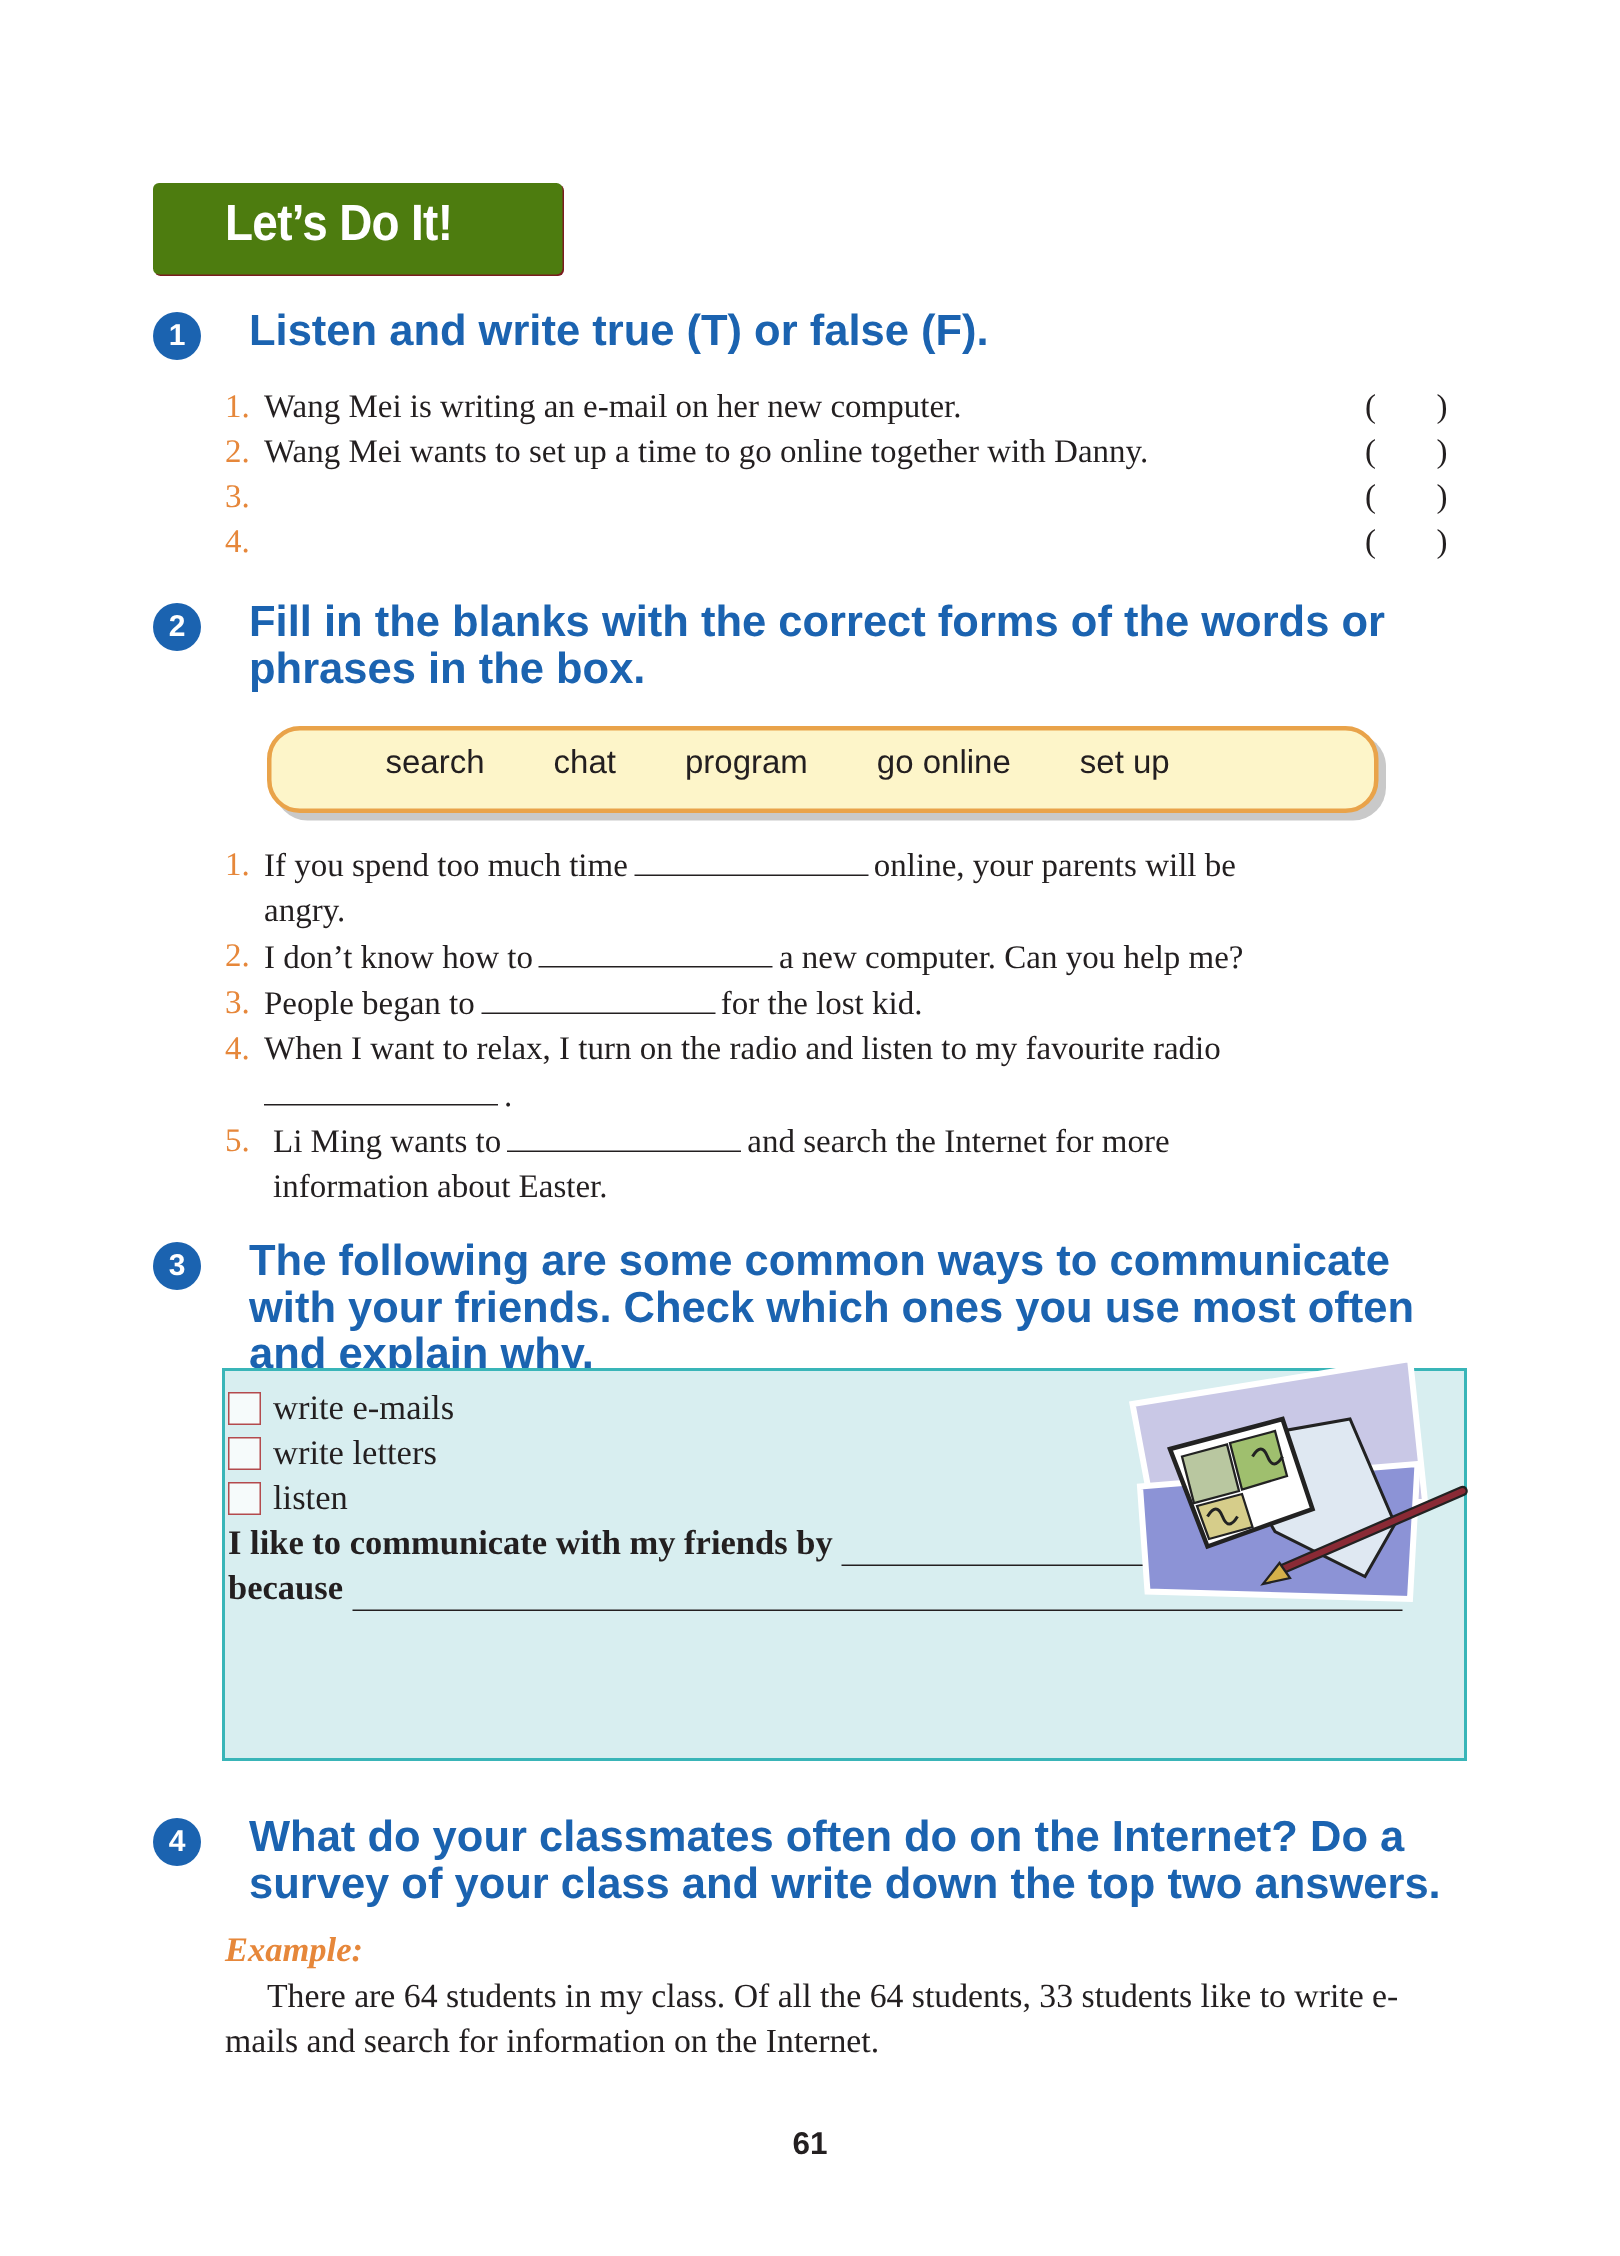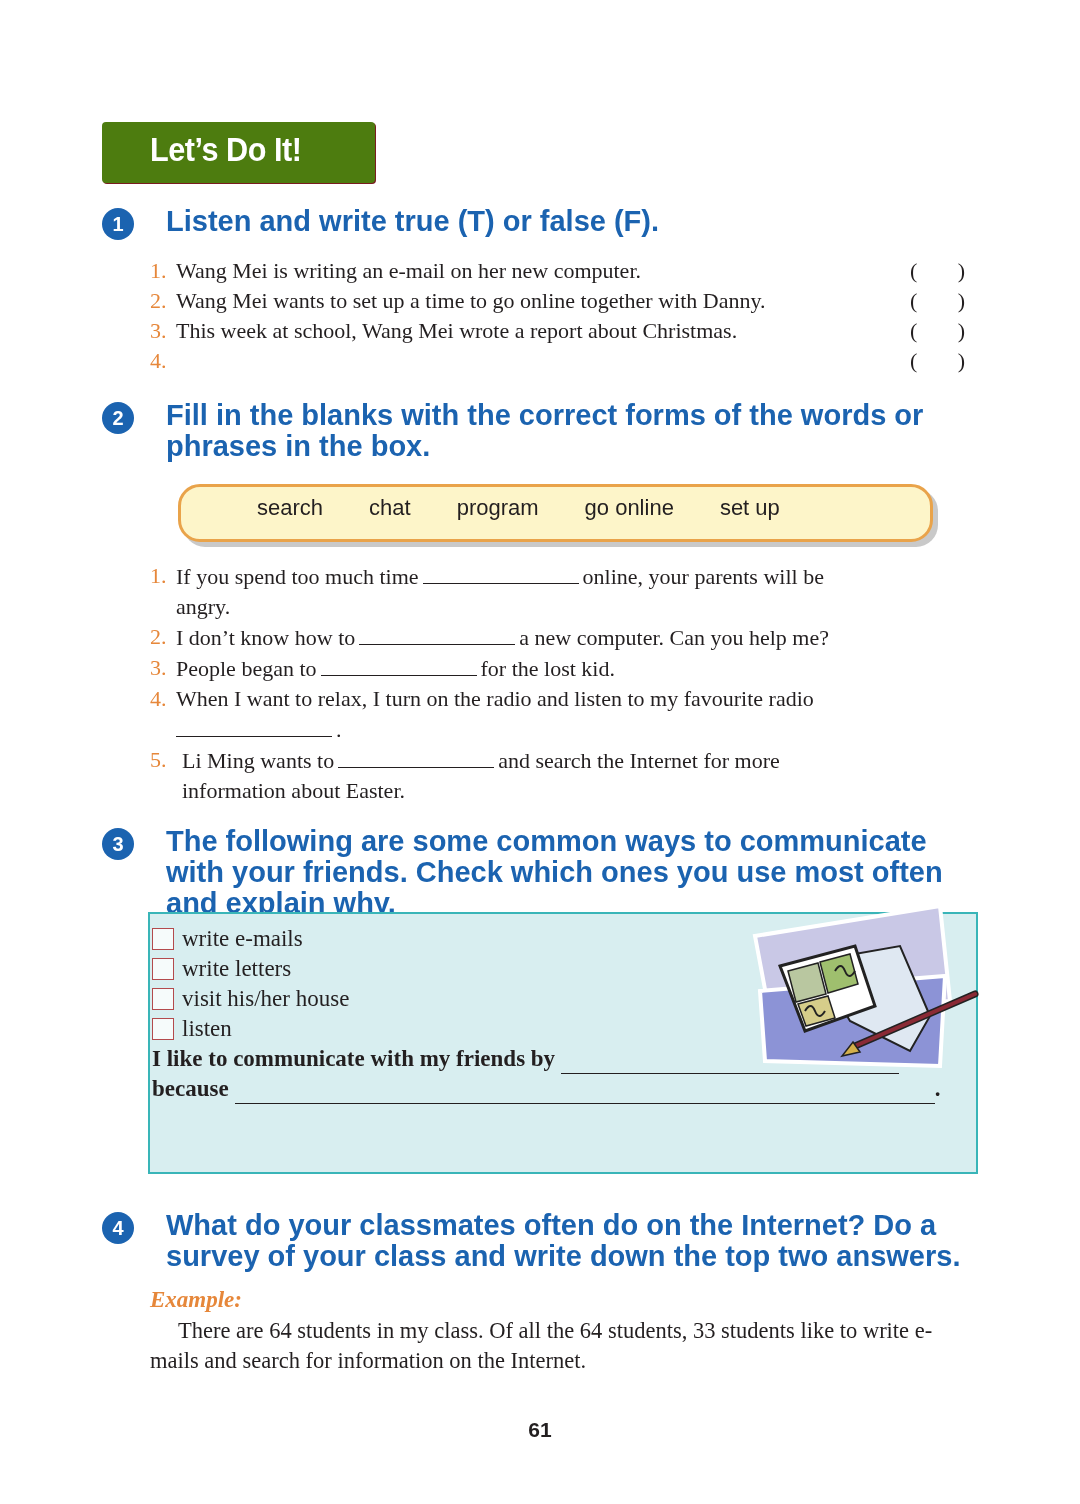--- a/index.html
+++ b/index.html
@@ -10,21 +10,21 @@
 
   .sec-head { position: absolute; left: 102px; display: flex; align-items: flex-start; }
   .sec-num { width: 32px; height: 32px; border-radius: 50%; background: #1b63b0; color: #fff; font-family: "Liberation Sans", sans-serif; font-weight: bold; font-size: 20px; text-align: center; line-height: 32px; flex: none; margin-top: 2px; }
   .sec-title { margin-left: 32px; font-family: "Liberation Sans", sans-serif; font-weight: bold; font-size: 29px; line-height: 31px; color: #1b63b0; width: 820px; }
 
   .items { position: absolute; left: 150px; font-size: 22px; line-height: 30px; }
   .item { display: flex; position: relative; }
   .num { color: #e6873a; width: 26px; flex: none; }
   .tf-paren { position: absolute; left: 760px; width: 55px; display: flex; justify-content: space-between; }
 
-  .wordbox { position: absolute; left: 178px; top: 484px; width: 735px; height: 52px; background: #fdf5c9; border: 3px solid #e9a34a; border-radius: 22px; box-shadow: 5px 5px 0 #c9c9c9; padding-left: 14px; }
+  .wordbox { position: absolute; left: 178px; top: 484px; width: 735px; height: 52px; background: #fdf5c9; border: 3px solid #e9a34a; border-radius: 22px; box-shadow: 5px 5px 0 #c9c9c9; }
   .wordbox .words { position: absolute; left: 76px; top: 8px; display: flex; font-family: "Liberation Sans", sans-serif; font-size: 22px; color: #231f20; }
   .wordbox .word { margin-right: 46px; }
 
   .blank { display: inline-block; border-bottom: 1.5px solid #231f20; width: 156px; height: 22px; margin: 0 4px; vertical-align: baseline; }
 
   .comm-box { position: absolute; left: 148px; top: 912px; width: 826px; height: 258px; background: #d8eef0; border: 2px solid #39b5b8; }
   .check-list { position: absolute; left: 2px; top: 10px; font-size: 23px; line-height: 30px; font-family: Liberation Serif, serif; }
   .check-row { display: flex; align-items: center; }
   .checkbox { width: 20px; height: 20px; border: 1.5px solid #b34a4d; background: #f6fbfb; margin-right: 8px; flex: none; cursor: pointer; }
   .bold-line { font-weight: bold; font-size: 23px; display: flex; align-items: flex-end; }
@@ -60,21 +60,20 @@
   <div class="item">
       <span class="num">2.</span>
       <span>Wang Mei wants to set up a time to go online together with Danny.</span>
       <span class="tf-paren">
         <span>(</span>
         <span>)</span>
       </span>
     </div>
   <div class="item">
       <span class="num">3.</span>
-      <span>This week at school, Wang Mei wrote a report about Christmas.</span>
       <span class="tf-paren">
         <span>(</span>
         <span>)</span>
       </span>
     </div>
   <div class="item">
       <span class="num">4.</span>
       <span class="tf-paren">
         <span>(</span>
         <span>)</span>
@@ -127,24 +126,20 @@
     <div class="check-row">
         <span class="checkbox"></span>
         <span>write e-mails</span>
       </div>
     <div class="check-row">
         <span class="checkbox"></span>
         <span>write letters</span>
       </div>
     <div class="check-row">
         <span class="checkbox"></span>
-        <span>visit his/her house</span>
-      </div>
-    <div class="check-row">
-        <span class="checkbox"></span>
         <span>listen</span>
       </div>
     <div class="bold-line">
         <span>I like to communicate with my friends by</span>
         <span class="long-line" style="width:338px"></span>
       </div>
     <div class="bold-line">
         <span>because</span>
         <span class="long-line" style="width:700px"></span>
         <span>.</span>

